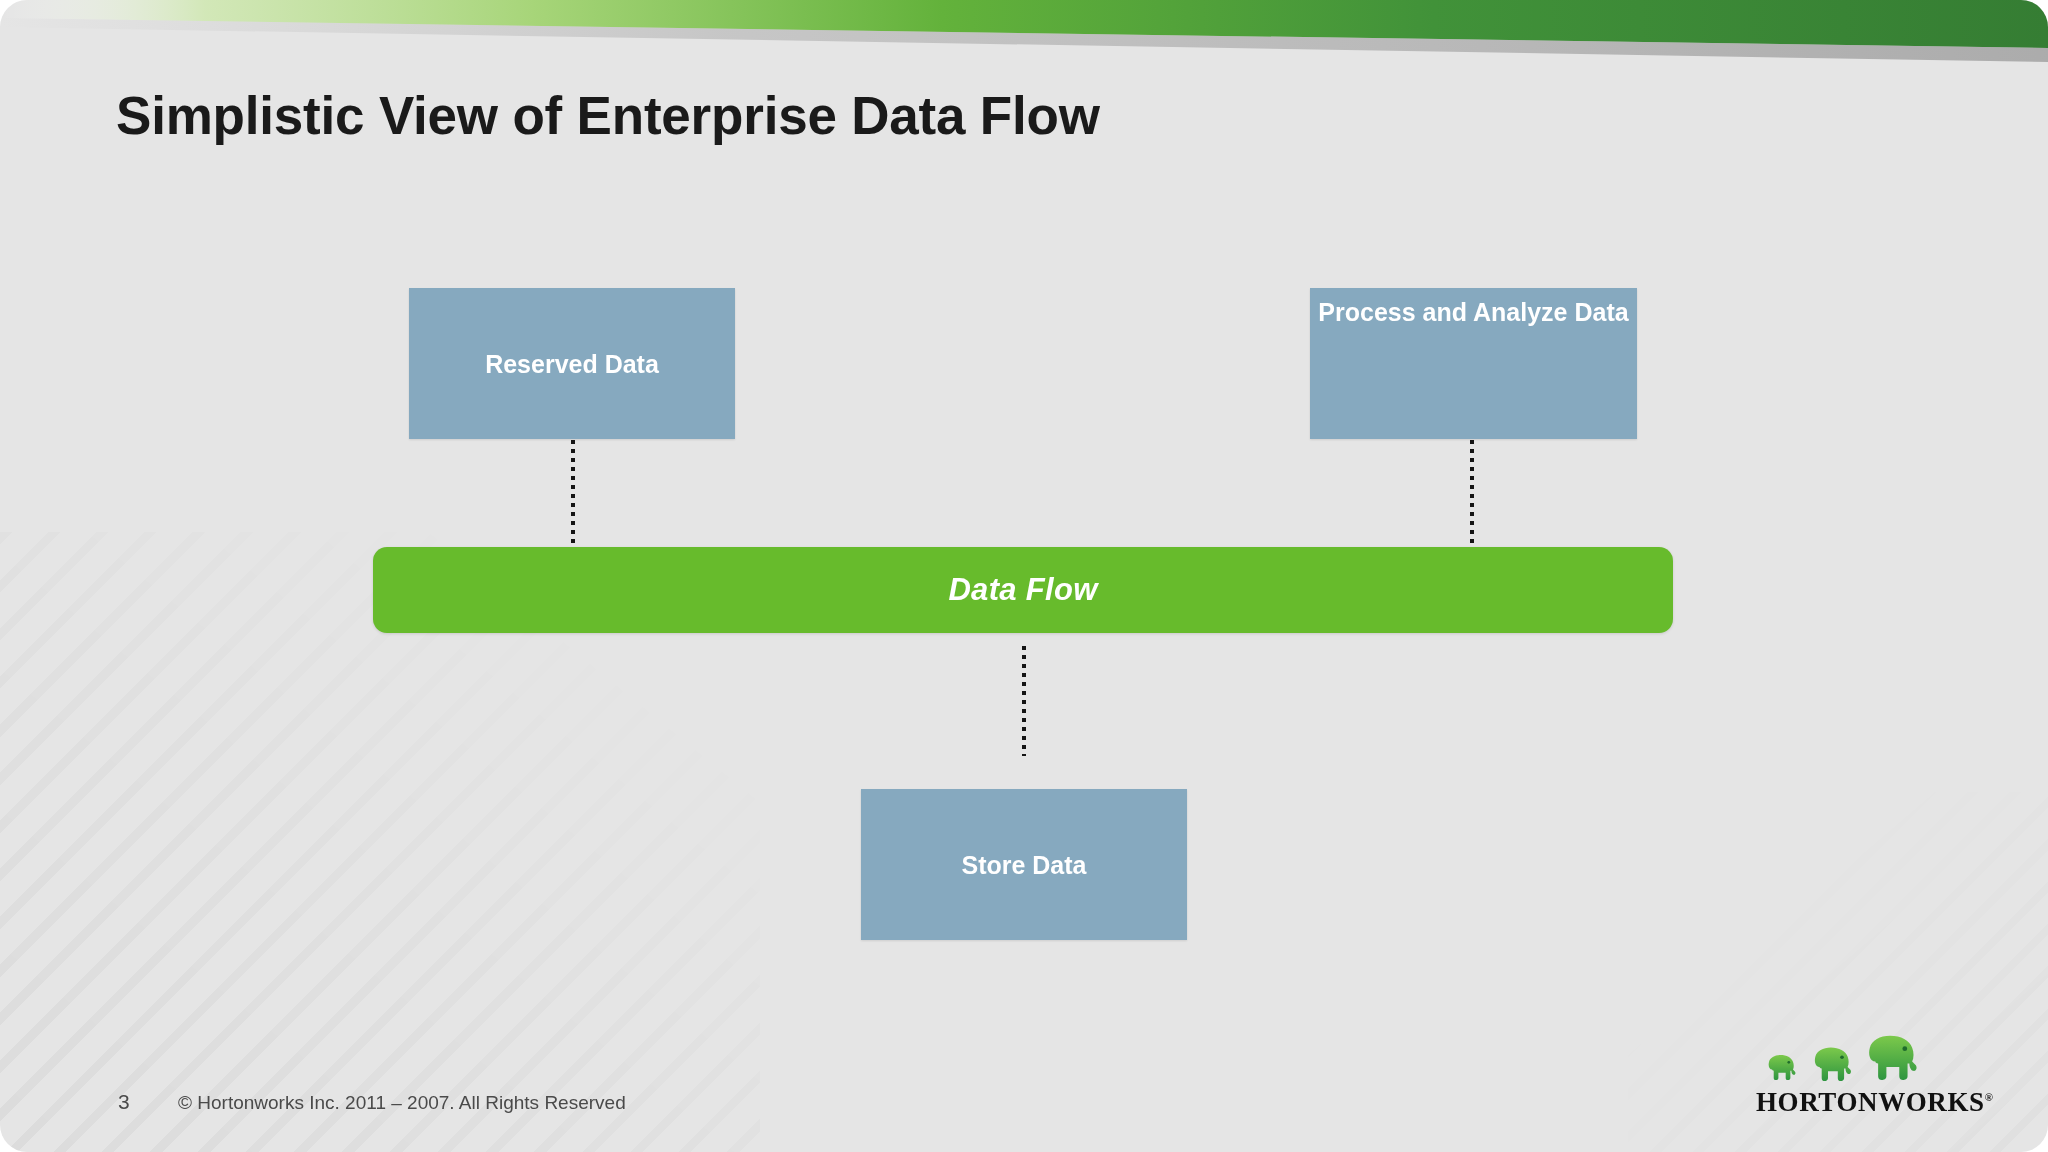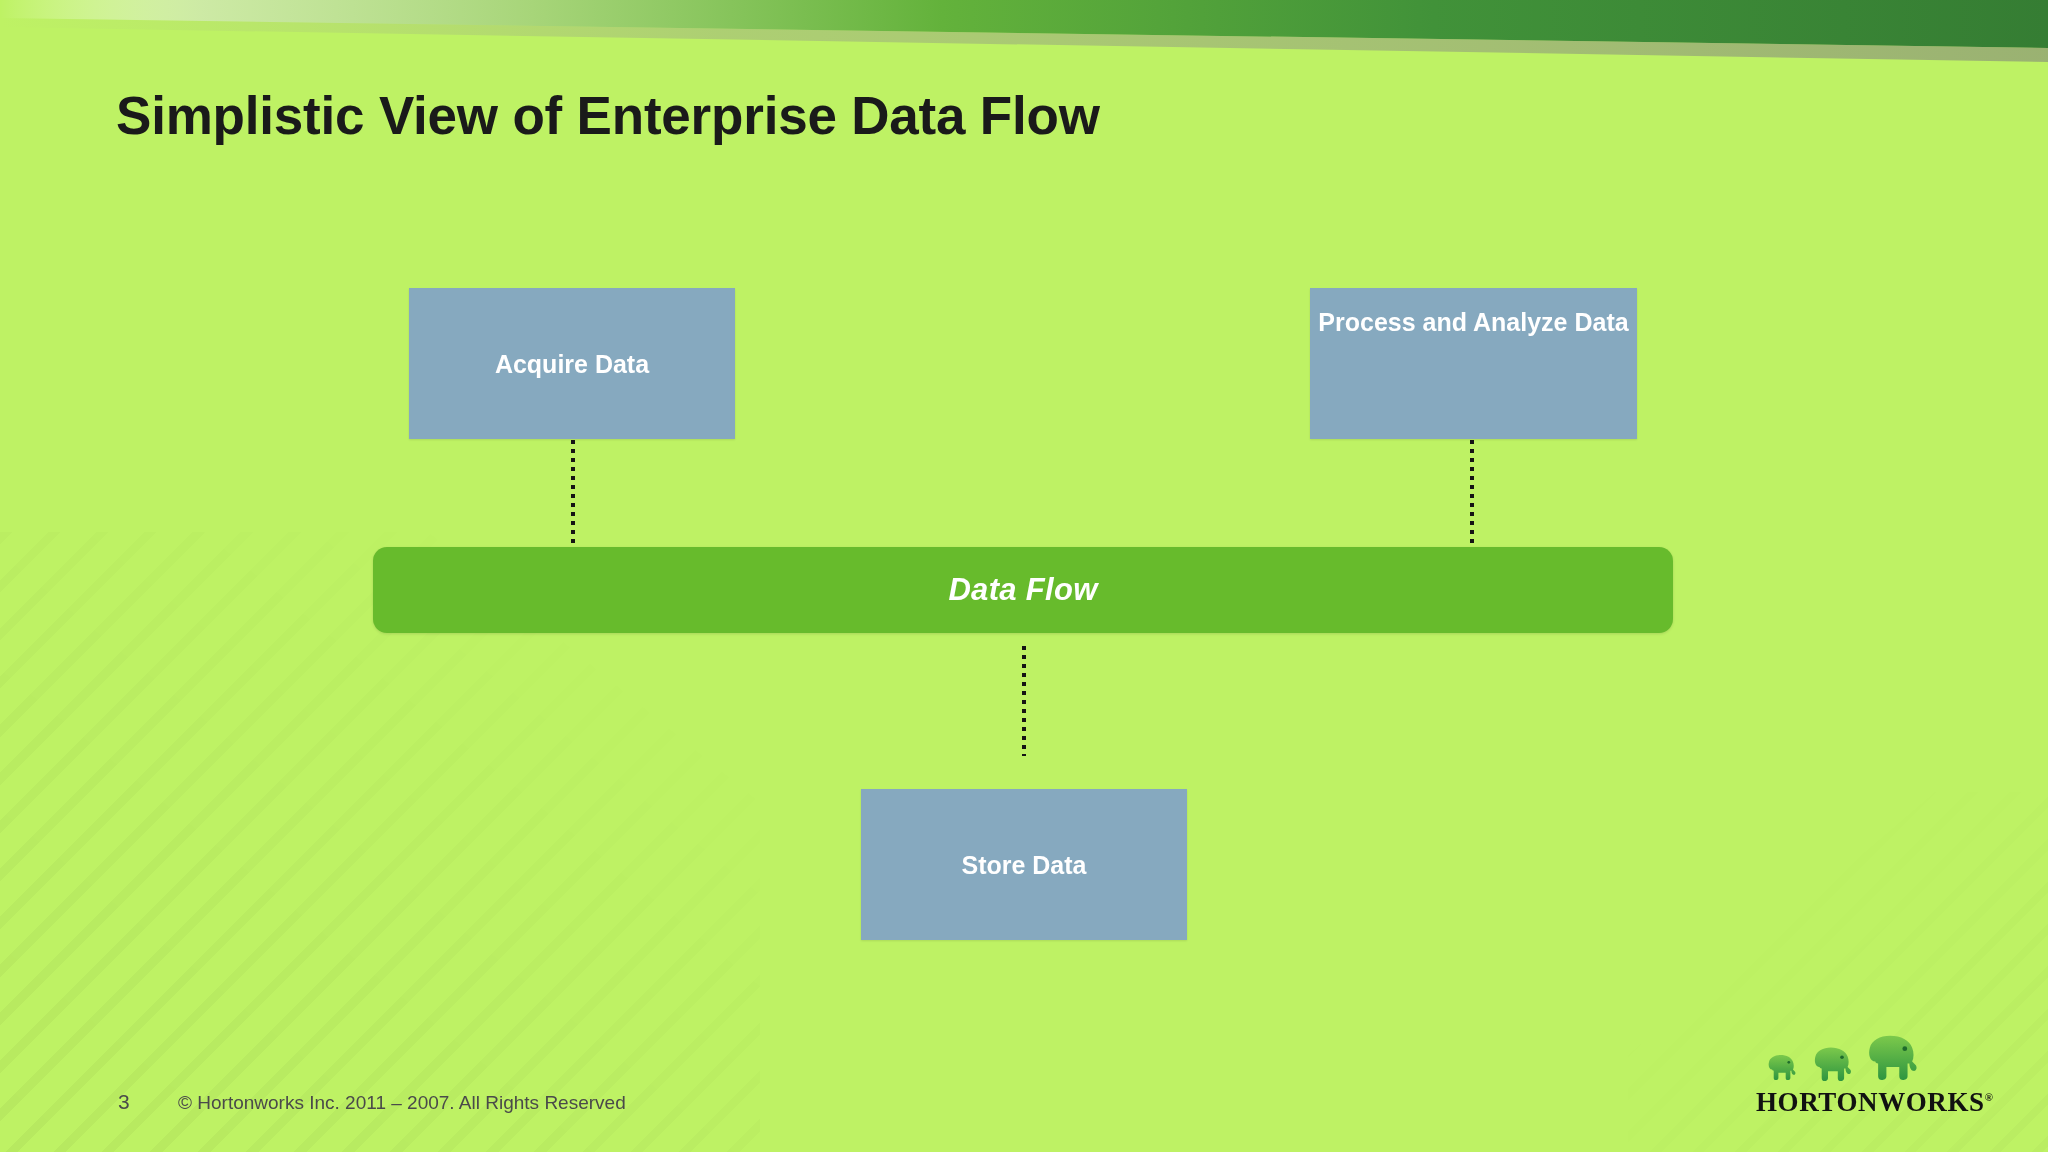--- a/index.html
+++ b/index.html
@@ -9,21 +9,22 @@
     background: #ffffff;
   }
   body {
     font-family: "Liberation Sans", sans-serif;
   }
   #slide {
     position: relative;
     width: 2048px;
     height: 1152px;
     overflow: hidden;
-    background: #bef264;
+    background: #e5e5e5;
+    border-radius: 27px;
   }
 
   
   .bg-stripes {
     position: absolute;
     left: 0;
     bottom: 0;
     width: 760px;
     height: 620px;
     background-image: repeating-linear-gradient(
@@ -96,21 +97,21 @@
     height: 151px;
     display: flex;
     align-items: center;
     justify-content: center;
   }
   #node-process {
     left: 1310px;
     top: 288px;
     width: 327px;
     height: 151px;
-    padding-top: 18px;
+    padding-top: 8px;
     display: flex;
     align-items: flex-start;
     justify-content: center;
   }
   #node-store {
     left: 861px;
     top: 755px;
     width: 326px;
     height: 151px;
     display: flex;
@@ -223,21 +224,21 @@
         <stop offset="1.00" stop-color="#7d7d7d" stop-opacity="0.55"></stop>
       </linearGradient>
     </defs>
     <polygon points="0,0 2048,0 2048,48 0,18" fill="url(#bannerGrad)"></polygon>
     <polygon points="0,18 2048,48 2048,62 0,27" fill="url(#bannerShadow)"></polygon>
   </svg>
 
   <div class="slide-title">Simplistic View of Enterprise Data Flow</div>
 
   <div class="node-box" id="node-acquire">
-    <span class="node-label">Acquire Data</span>
+    <span class="node-label">Reserved Data</span>
   </div>
 
   <div class="node-box" id="node-process">
     <span class="node-label">Process and Analyze Data</span>
   </div>
 
   <div id="bar-dataflow">
     <span class="bar-label">Data Flow</span>
   </div>
 

